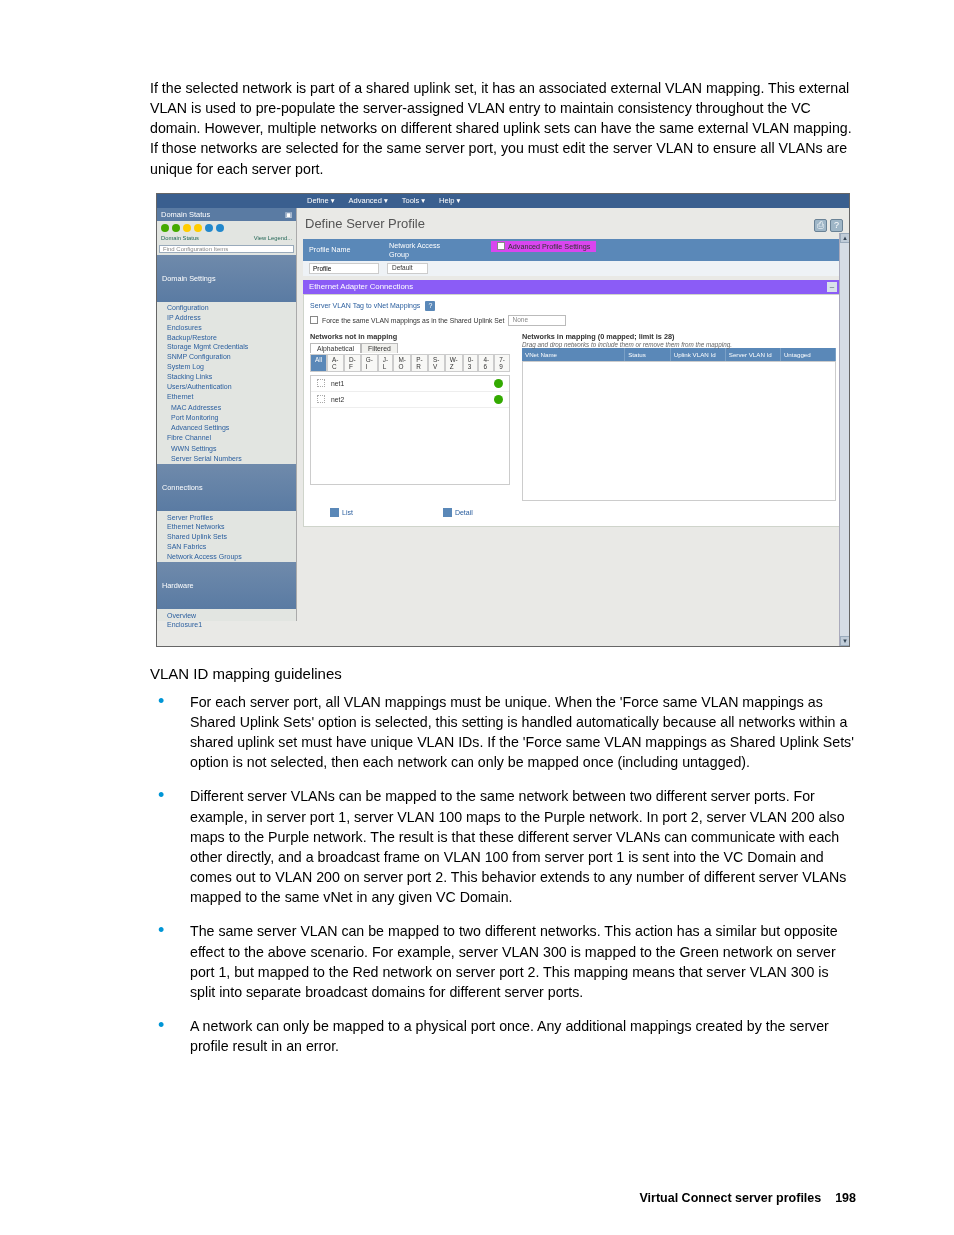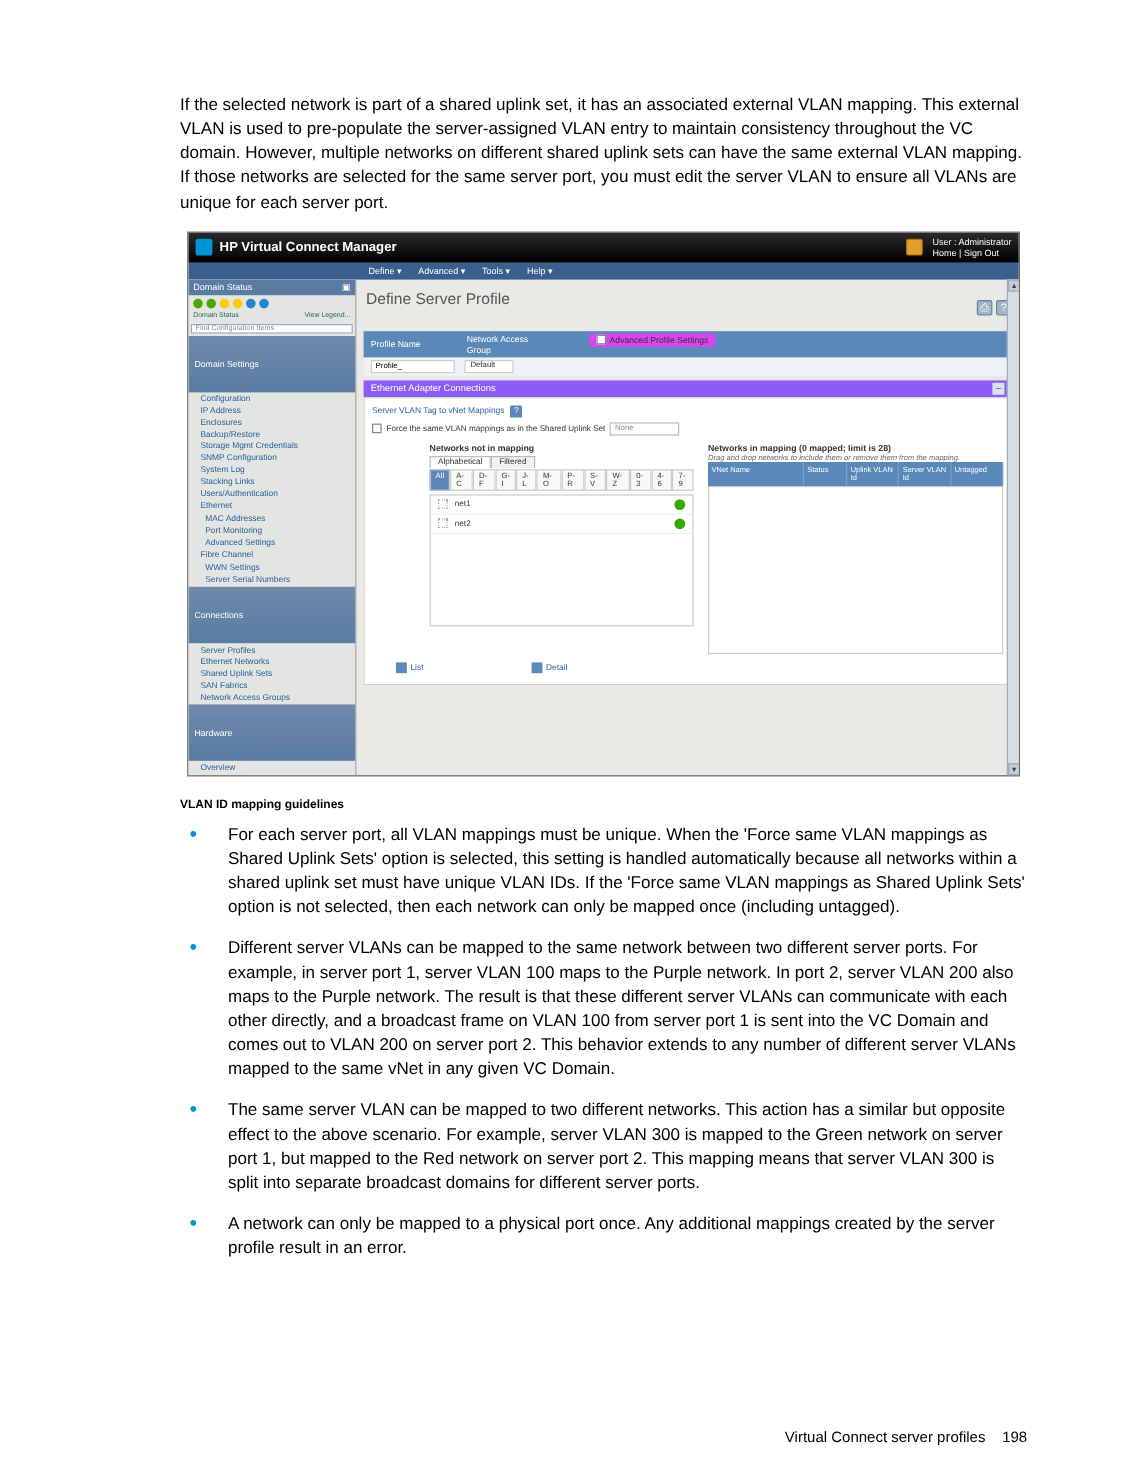--- a/index.html
+++ b/index.html
@@ -14,22 +14,22 @@
   .page {
     padding: 78px 98px 0 150px;
   }
   .para {
     font-size: 14.2px;
     line-height: 1.42;
     margin-bottom: 14px;
     font-weight: 400;
   }
   .section-heading {
-    font-size: 10px;
-    font-weight: 700;
+    font-size: 15px;
+    font-weight: 400;
     margin: 14px 0 10px 0;
   }
   ul.bullets {
     list-style: none;
     padding-left: 36px;
     margin-top: 6px;
   }
   ul.bullets li {
     position: relative;
     font-size: 14.2px;
@@ -96,21 +96,21 @@
   .sb-legend { font-size:5.8px; color:#265; padding:0 4px 2px; display:flex;justify-content:space-between;}
   .sb-input { margin:2px 2px; height:11px; background:#fff; border:1px solid #9ab; font-size:6px; color:#888; padding:0 3px; display:flex;align-items:center;}
   .sb-section {
     background:linear-gradient(#6f8aab,#5a7ba3); color:#fff; font-size:7.3px; padding:19px 5px;
   }
   .sb-link { color:#2a5e9e; font-size:7px; padding:1.4px 10px; cursor:default;}
   .sb-group { padding:1px 0;}
   .sb-sub { font-size:7px; color:#2a5e9e; padding:1.4px 14px;}
 
   .main { flex:1; padding:4px 6px 6px 6px; position:relative; display:flex;flex-direction:column;}
-  .main-title { font-size:13px; color:#555; font-weight:400; margin:4px 2px 20px;}
+  .main-title { font-size:13px; color:#555; font-weight:400; margin:4px 2px 8px;}
   .main-title-row{display:flex;align-items:center;}
   .main-title-row .ticons{margin-left:auto;display:flex;gap:3px;}
   .ticons span{width:13px;height:13px;background:#9fb6c7;border:1px solid #6a8296;border-radius:2px;font-size:9px;color:#fff;display:flex;align-items:center;justify-content:center;}
   .bluebar {
     background:#5a88b8; color:#fff; font-size:7.2px; padding:2px 6px;
     display:flex; align-items:flex-start; gap:30px;
   }
   .bluebar .lbl{width:72px;}
   .bluebar input.pf{height:11px;width:70px;font-size:6.5px;border:1px solid #ccc;padding:0 3px;}
   .bluebar .dd{height:11px;background:#fff;color:#333;border:1px solid #ccc;font-size:6.5px;padding:0 14px 0 4px;position:relative;}
@@ -121,21 +121,21 @@
   .grayhdr .minus{margin-left:auto;width:10px;height:10px;background:#d8e2ea;color:#456;font-size:8px;display:flex;align-items:center;justify-content:center;}
 
   .eac-body{background:#fff;border:1px solid #cfd4cb;padding:6px;display:flex;flex-direction:column;gap:4px;}
   .svt-row{display:flex;align-items:center;gap:5px;font-size:7px;color:#2a5e9e;}
   .svt-row .qm{width:10px;height:10px;background:#5a88b8;color:#fff;display:flex;align-items:center;justify-content:center;font-size:7px;border-radius:1px;}
   .force-row{display:flex;align-items:center;gap:4px;font-size:6.8px;}
   .force-row .cb{width:8px;height:8px;border:1px solid #888;}
   .force-row .dd2{height:11px;width:58px;border:1px solid #bbb;font-size:6.5px;padding:0 3px;color:#888;}
 
   .two-col{display:flex;gap:12px;margin-top:2px;}
-  .colL{width:220px;margin-left:48px;}
+  .colL{width:200px;}
   .colR{flex:1;}
   .col-title{font-size:7.3px;font-weight:700;}
   .col-sub{font-size:6.3px;color:#666;font-style:italic;}
   .tabrow{display:flex;gap:0;margin-top:2px;}
   .tab{border:1px solid #bbb;border-bottom:none;padding:1px 6px;font-size:6.8px;background:#f1f1ee;}
   .tab.act{background:#fff;}
   .alpha{display:flex;gap:0;margin-top:1px;font-size:6.4px;}
   .alpha span{padding:1px 4px;border:1px solid #ccc;background:#f8f8f6;}
   .alpha span.act{background:#5a88b8;color:#fff;}
   .net-list{border:1px solid #ccc;min-height:110px;margin-top:3px;background:#fff;}
@@ -153,46 +153,31 @@
   .abtn{min-width:44px;height:14px;font-size:7.5px;color:#fff;display:flex;align-items:center;justify-content:center;border-radius:2px;}
   .abtn.ok{background:#8faebd;}
   .abtn.cancel{background:#cc5a34;}
 
   .scroll-track{position:absolute;right:0;top:39px;bottom:0;width:10px;background:#d6dde5;border-left:1px solid #aab;}
   .scroll-arrow{width:10px;height:10px;background:#c0ccd8;border:1px solid #9ab;font-size:7px;display:flex;align-items:center;justify-content:center;color:#345;}
   .scroll-arrow.up{position:absolute;top:0;}
   .scroll-arrow.dn{position:absolute;bottom:0;}
 
   .footer {
-    position:absolute; bottom:30px; right:98px; font-size:12.5px; color:#000;
+    position:absolute; bottom:30px; right:98px; font-size:12.5px; color:#000;font-weight:bold;
   }
 </style>
 </head>
 <body>
 
 <div class="page">
 
   <p class="para">If the selected network is part of a shared uplink set, it has an associated external VLAN mapping. This external VLAN is used to pre-populate the server-assigned VLAN entry to maintain consistency throughout the VC domain. However, multiple networks on different shared uplink sets can have the same external VLAN mapping. If those networks are selected for the same server port, you must edit the server VLAN to ensure all VLANs are unique for each server port.</p>
 
   <div class="shot">
-    <div class="shot-header">
-      <div class="hp-badge"></div>
-      <div class="shot-title">HP Virtual Connect Manager</div>
-      <div class="right">
-        <div class="home-ico"></div>
-        <div>
-          <div>User : Administrator</div>
-          <div>
-            <span>Home</span>
-            <span> | </span>
-            <span>Sign Out</span>
-          </div>
-        </div>
-      </div>
-    </div>
     <div class="shot-menubar">
       <span>Define ▾</span>
       <span>Advanced ▾</span>
       <span>Tools ▾</span>
       <span>Help ▾</span>
     </div>
 
     <div class="shot-body">
 
       <div class="sidebar">

